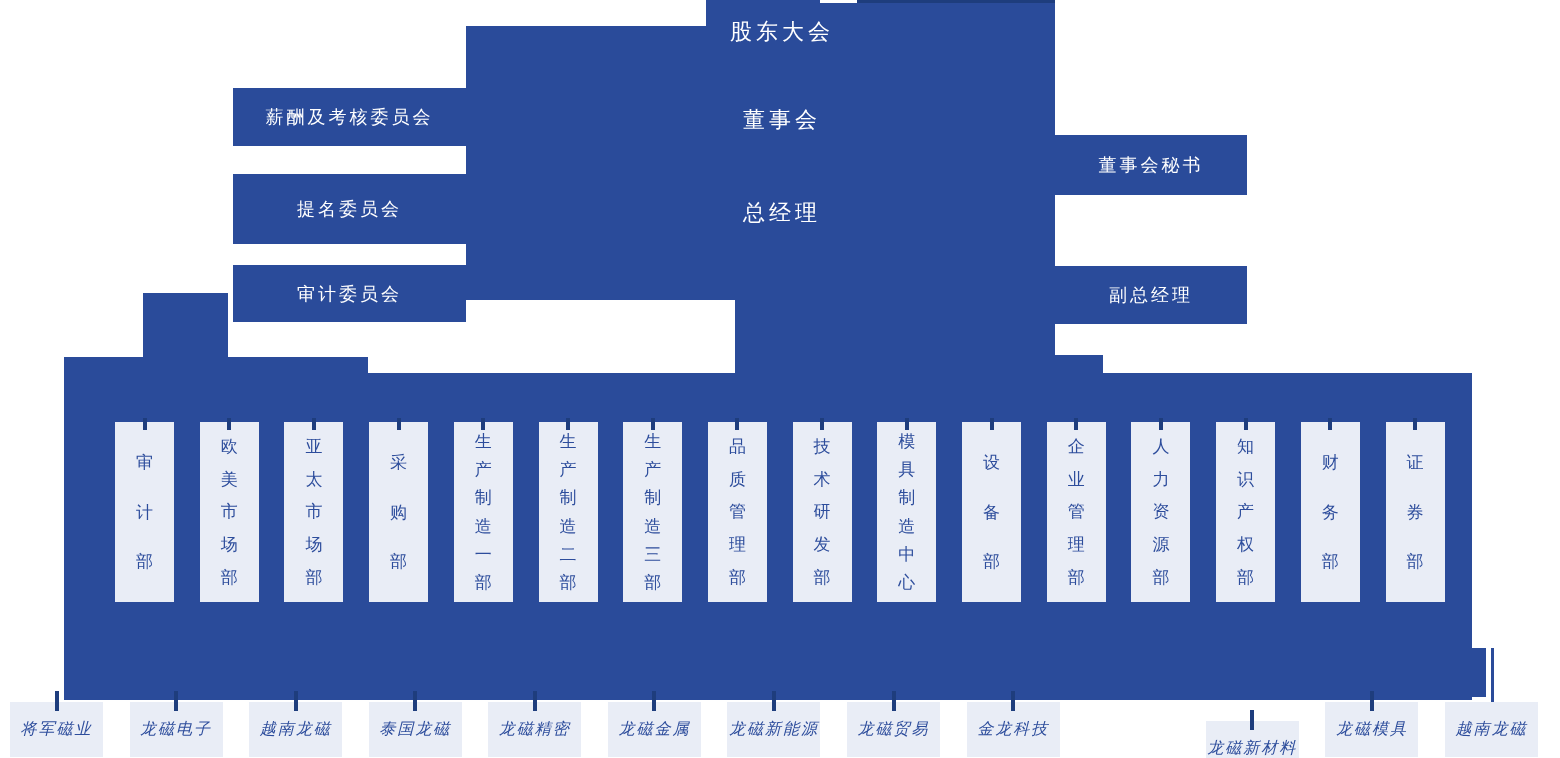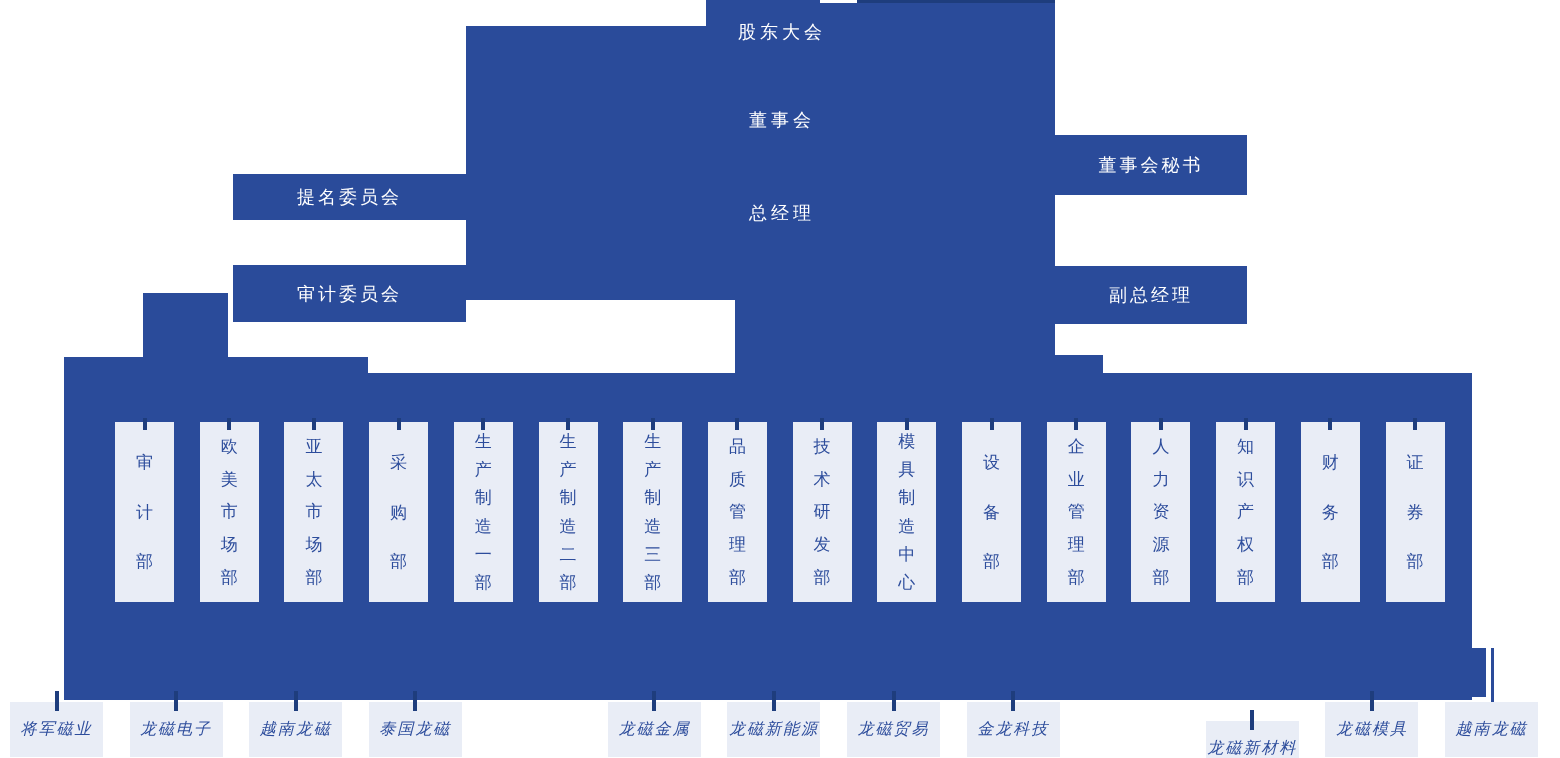--- a/index.html
+++ b/index.html
@@ -28,30 +28,30 @@
   .conn-line{left:1491px;top:648px;width:3px;height:56px;}
 
   
   .gov-box{
     display:flex;align-items:center;justify-content:center;
     color:#ffffff;font-size:18px;letter-spacing:3px;white-space:nowrap;
     background:var(--blue);
   }
   .c0{left:233px;top:0;width:233px;height:56px;}
   .c1{left:233px;top:88px;width:233px;height:58px;}
-  .c2{left:233px;top:174px;width:233px;height:46px;}
+  .c2{left:233px;top:174px;width:233px;height:70px;}
   .c3{left:233px;top:265px;width:233px;height:57px;text-align:right;}
   .r0{left:1055px;top:135px;width:192px;height:60px;}
   .r1{left:1055px;top:266px;width:192px;height:58px;}
 
   
   .center-label{
     left:706px;width:152px;height:22px;
     display:flex;align-items:center;justify-content:center;
-    color:#ffffff;font-size:18px;letter-spacing:4px;white-space:nowrap;
+    color:#ffffff;font-size:22px;letter-spacing:4px;white-space:nowrap;
   }
   .l0{top:21px;} .l1{top:109px;} .l2{top:202px;}
 
   
   .dept{
     top:422px;width:59px;height:180px;background:var(--light);
     display:flex;flex-direction:column;align-items:center;justify-content:space-evenly;
   }
   .dept::before{
     content:"";position:absolute;top:-4px;left:50%;margin-left:-2px;
@@ -81,20 +81,21 @@
   <div class="abs dark dark-strip"></div>
   <div class="abs white white-sliver"></div>
   <div class="abs white notch"></div>
   <div class="abs blue leg-left"></div>
   <div class="abs blue band-ext"></div>
   <div class="abs blue leg-right"></div>
   <div class="abs blue band"></div>
   <div class="abs blue band-step"></div>
   <div class="abs blue conn-line"></div>
 
+  <div class="abs gov-box c1">薪酬及考核委员会</div>
   <div class="abs gov-box c2">提名委员会</div>
   <div class="abs gov-box c3">审计委员会</div>
 
   <div class="abs center-label l0">股东大会</div>
   <div class="abs center-label l1">董事会</div>
   <div class="abs center-label l2">总经理</div>
 
   <div class="abs gov-box r0">董事会秘书</div>
   <div class="abs gov-box r1">副总经理</div>
 
@@ -201,20 +202,21 @@
     </div>
     <div class="abs dept" style="left: 1385.5px;">
       <span>证</span>
       <span>券</span>
       <span>部</span>
     </div>
     <div class="abs sub" style="left: 10px;">将军磁业</div>
     <div class="abs sub" style="left: 129.58px;">龙磁电子</div>
     <div class="abs sub" style="left: 249.16px;">越南龙磁</div>
     <div class="abs sub" style="left: 368.74px;">泰国龙磁</div>
+    <div class="abs sub" style="left: 488.32px;">龙磁精密</div>
     <div class="abs sub" style="left: 607.9px;">龙磁金属</div>
     <div class="abs sub" style="left: 727.48px;">龙磁新能源</div>
     <div class="abs sub" style="left: 847.06px;">龙磁贸易</div>
     <div class="abs sub" style="left: 966.64px;">金龙科技</div>
     <div class="abs sub" style="left: 1205.8px; margin-top: 19px;">龙磁新材料</div>
     <div class="abs sub" style="left: 1325.38px;">龙磁模具</div>
     <div class="abs sub no-tick" style="left: 1444.96px;">越南龙磁</div>
   </div>
 
 </body></html>

